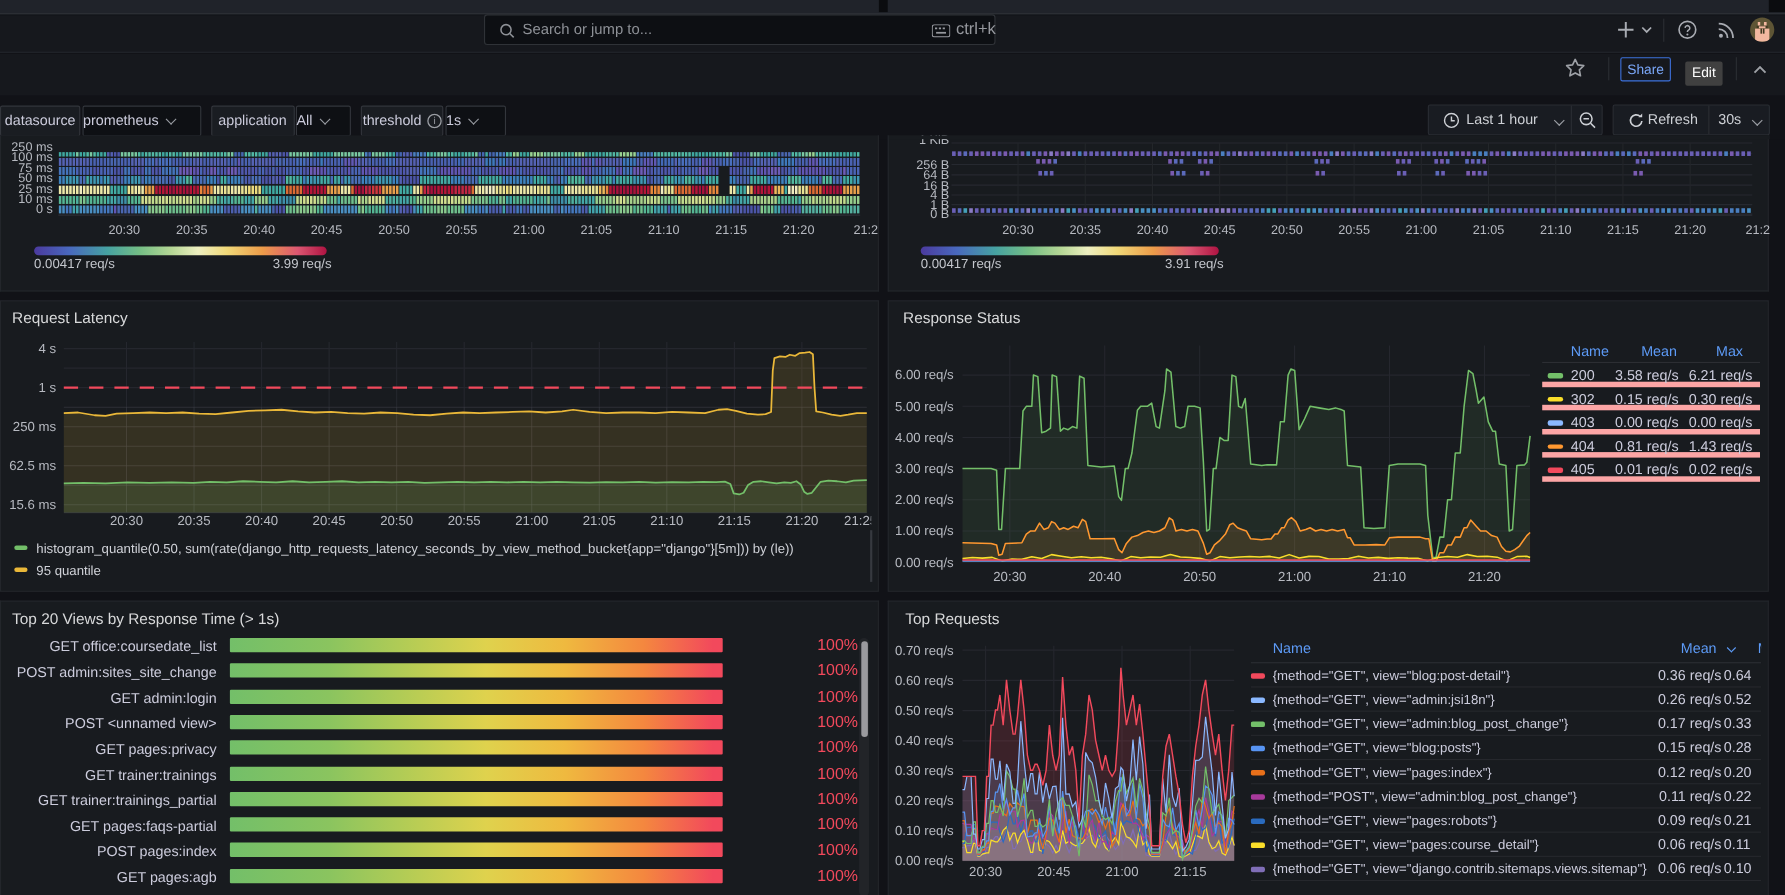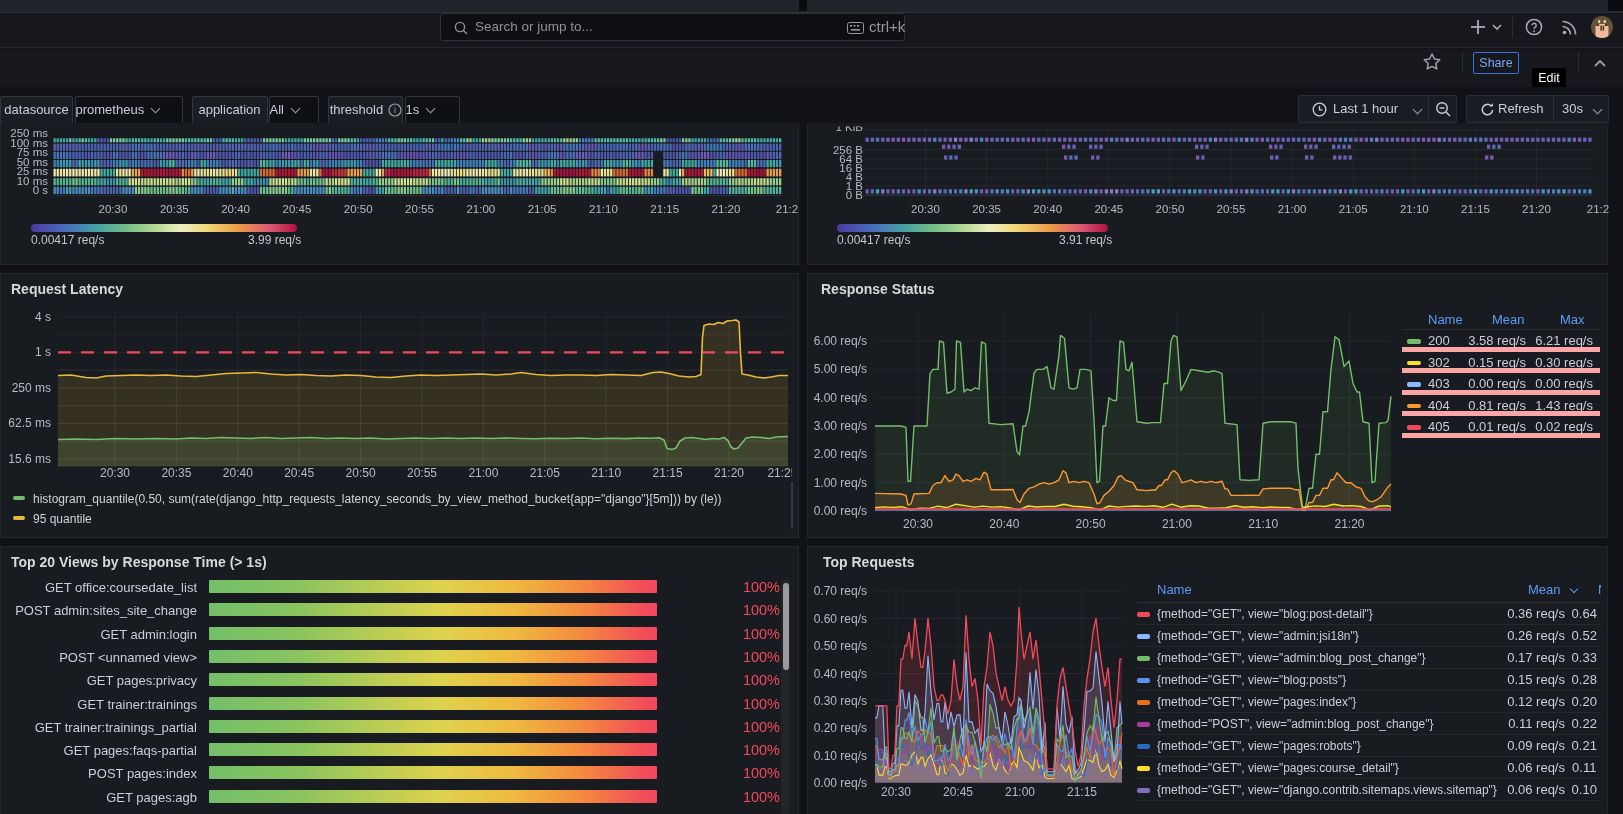--- a/index.html
+++ b/index.html
@@ -8,38 +8,38 @@
 #tlb{left:0;top:49px;width:1623px;height:38px;background:#16181d}
 #searchbox{left:440px;top:13px;width:465px;height:28px;background:#0d0f13;border:1px solid #2f3237;border-radius:3px;color:#8e9197;font-size:13.5px;line-height:26px}
 .vdiv{position:absolute;width:1px;background:#2b2e33}
 .btn{position:absolute;height:22px;border-radius:2px;font-size:12.5px;line-height:21px;text-align:center}
 #filters{left:0;top:87px;width:1623px;height:40px;background:#111217}
 .flabel{position:absolute;top:96px;height:28px;background:#1a1d22;border:1px solid #33363c;color:#ccccdc;font-size:13px;line-height:26px;text-align:center;border-radius:2px}
 .fval{position:absolute;top:96px;height:28px;background:#0e1014;border:1px solid #33363c;color:#ccccdc;font-size:13px;line-height:26px;border-radius:2px}
 .chev{display:inline-block;width:7px;height:7px;border-right:1.5px solid #9a9da3;border-bottom:1.5px solid #9a9da3;transform:rotate(45deg);margin-left:8px;vertical-align:2px}
 .tbox{position:absolute;top:95px;height:28px;background:#191c22;border:1px solid #2a2d33;border-radius:2px;color:#cdd0d5;font-size:13px;line-height:26px}
 .panel{position:absolute;background:#181b1f;border:1px solid #23262b}
-.ptitle{position:absolute;left:10px;top:7px;font-size:14px;font-weight:700;color:#D8D9DA}
+.ptitle{position:absolute;left:10px;top:7px;font-size:14px;font-weight:400;color:#D8D9DA}
 svg{position:absolute;left:0;top:0}
 .legC{position:absolute;left:12px;font-size:12px;color:#D0D2D8}
 .legC .sw{display:inline-block;width:12px;height:4px;border-radius:2px;margin-right:8px;vertical-align:3px}
 .legD{position:absolute;left:594px;top:38px;width:198px;font-size:13px}
 .legD-h{position:relative;height:18px;border-bottom:1px solid #2c2e33}
 .lh{position:absolute;color:#5D9BF7;font-weight:500;font-size:13px}
 .legD-r{position:relative;height:21.5px;border-bottom:5px solid #fca5a5;line-height:21.5px}
 .legD .sw{position:absolute;left:5px;top:9px;width:14px;height:4.5px;border-radius:2px}
 .legD .nm{position:absolute;left:26px;color:#CCCCDC}
 .legD .mv{position:absolute;left:0;text-align:right;color:#CCCCDC}
 .legF{position:absolute;left:329px;top:35px;width:464px;font-size:13px;overflow:hidden}
 .legF-h{position:relative;height:21px;border-bottom:1px solid #2c2e33}
 .legF-r{position:relative;height:22px;border-bottom:1px solid #26282d;line-height:22px}
 .legF .sw{position:absolute;left:0;top:9px;width:13px;height:4.5px;border-radius:2px}
 .legF .nm{position:absolute;left:20px;color:#CCCCDC;white-space:nowrap;font-size:12px}
 .legF .mvr{position:absolute;left:330px;width:98px;text-align:right;color:#CCCCDC}
-.legF .mxr{position:absolute;left:430px;width:34.5px;text-align:center;color:#CCCCDC}
+.legF .mxr{position:absolute;left:430px;width:34.5px;text-align:left;color:#CCCCDC}
 .brow{position:absolute;left:0;height:14px;width:100%}
 .blab{position:absolute;right:601px;top:0;font-size:13px;color:#CCCCDC;line-height:13px;white-space:nowrap}
 .bbar{position:absolute;left:208px;top:-1px;width:448px;height:13px;border-radius:1px;background:linear-gradient(90deg,#73BF69 0%,#8AC45F 20%,#B4CC55 36%,#DFD24D 52%,#EFB93F 68%,#F4873F 84%,#F2495C 98%)}
 .bval{position:absolute;left:731px;top:-2px;width:48px;text-align:right;font-size:14.5px;color:#F2495C}
 </style></head><body>
 <div id="row1" class="abs"></div>
 <div class="abs" style="left:799px;top:0;width:8px;height:11px;background:#0b0c0f"></div>
 <div class="abs" style="left:1608px;top:0;width:15px;height:11px;background:#0b0c0f"></div>
 <div id="hdr" class="abs"></div>
 <div id="tlb" class="abs"></div>
@@ -88,21 +88,21 @@
       <rect x="10.4" y="11" width="1.5" height="4.6" fill="#3f3a22"></rect>
       <rect x="12.6" y="11" width="1.5" height="4.6" fill="#3f3a22"></rect>
     </g>
   </svg>
 
 <svg class="abs" width="22" height="22" style="left:1421px;top:51px" viewBox="0 0 22 22">
     <path d="M11 3 l2.4 5 5.4 .7 -4 3.8 1 5.4 -4.8 -2.6 -4.8 2.6 1 -5.4 -4 -3.8 5.4 -.7 Z" fill="none" stroke="#9da0a6" stroke-width="1.5" stroke-linejoin="round"></path>
   </svg>
 <div class="vdiv" style="left:1462px;top:52px;height:21px"></div>
 <div class="btn" style="left:1473px;top:52px;width:46px;border:1px solid #3D71DC;color:#7AA6F7;background:transparent">Share</div>
-<div class="btn" style="left:1532px;top:68px;width:34px;background:#000000;color:#fff">Edit</div>
+<div class="btn" style="left:1532px;top:56px;width:34px;background:#404040;color:#fff">Edit</div>
 <div class="vdiv" style="left:1578px;top:52px;height:21px"></div>
 <svg class="abs" width="18" height="18" style="left:1591px;top:55px" viewBox="0 0 18 18">
     <path d="M4 11 l5 -5 l5 5" fill="none" stroke="#9da0a6" stroke-width="1.8"></path>
   </svg>
 
 <div id="filters" class="abs"></div>
 <div class="flabel" style="left:0;width:73px">datasource</div>
 <div class="fval" style="left:74.5px;width:108px">prometheus<span class="chev"></span></div>
 <div class="flabel" style="left:191.5px;width:76px">application</div>
 <div class="fval" style="left:268.5px;width:50px">All<span class="chev"></span></div>

